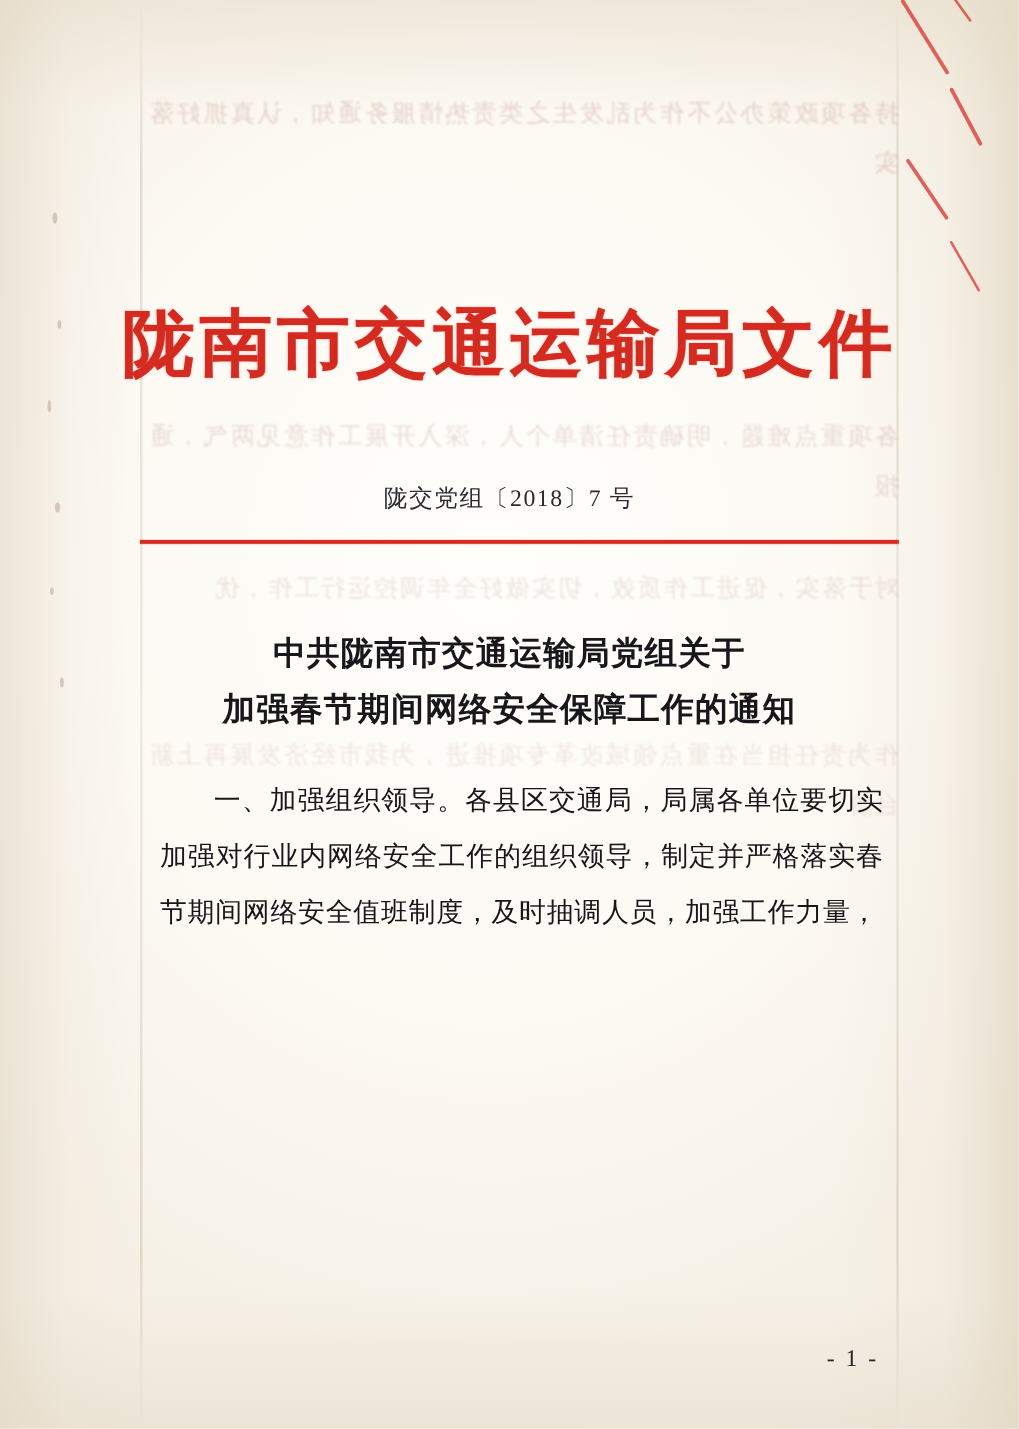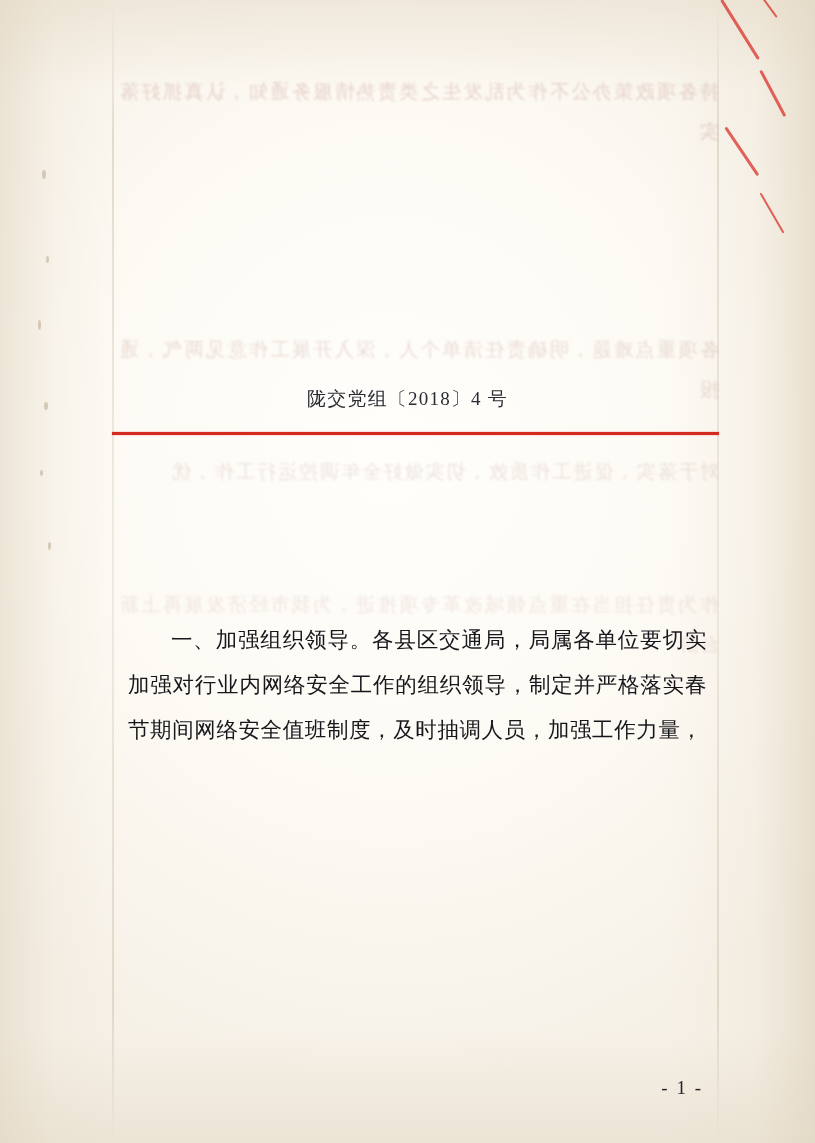--- a/index.html
+++ b/index.html
@@ -200,25 +200,30 @@
 <div class="bleed b4">作为责任担当在重点领域改革专项推进，为我市经济发展再上新台阶</div>
 
 <div class="ink-streak" style="right:40px; top:28px;  width:70px; height:3px; transform:rotate(58deg);"></div>
 <div class="ink-streak" style="right:16px; top:92px;  width:52px; height:2.5px; transform:rotate(62deg);"></div>
 <div class="ink-streak" style="right:44px; top:150px; width:58px; height:2.5px; transform:rotate(56deg);"></div>
 <div class="ink-streak" style="right:20px; top:212px; width:46px; height:2px; transform:rotate(60deg);"></div>
 <div class="ink-streak" style="right:30px; top:0px;   width:40px; height:2px; transform:rotate(54deg);"></div>
 
 <div class="doc">
 
-
-  <div class="doc-number">陇交党组〔2018〕4 号</div>
+  <div class="masthead">陇南市交通运输局文件</div>
+
+  <div class="doc-number">陇交党组〔2018〕7 号</div>
 
   <div class="red-rule"></div>
 
+  <div class="title">
+    <div>中共陇南市交通运输局党组关于</div>
+    <div>加强春节期间网络安全保障工作的通知</div>
+  </div>
 
   <div class="body-block">
     <p class="para"><b>一、加强组织领导。</b><span>各县区交通局，局属各单位要切实加强对行业内网络安全工作的组织领导，制定并严格落实春节期间网络安全值班制度，及时抽调人员，加强工作力量，</span></p>
   </div>
 
   <div class="page-number">- 1 -</div>
 
 </div>
 
 </body></html>

